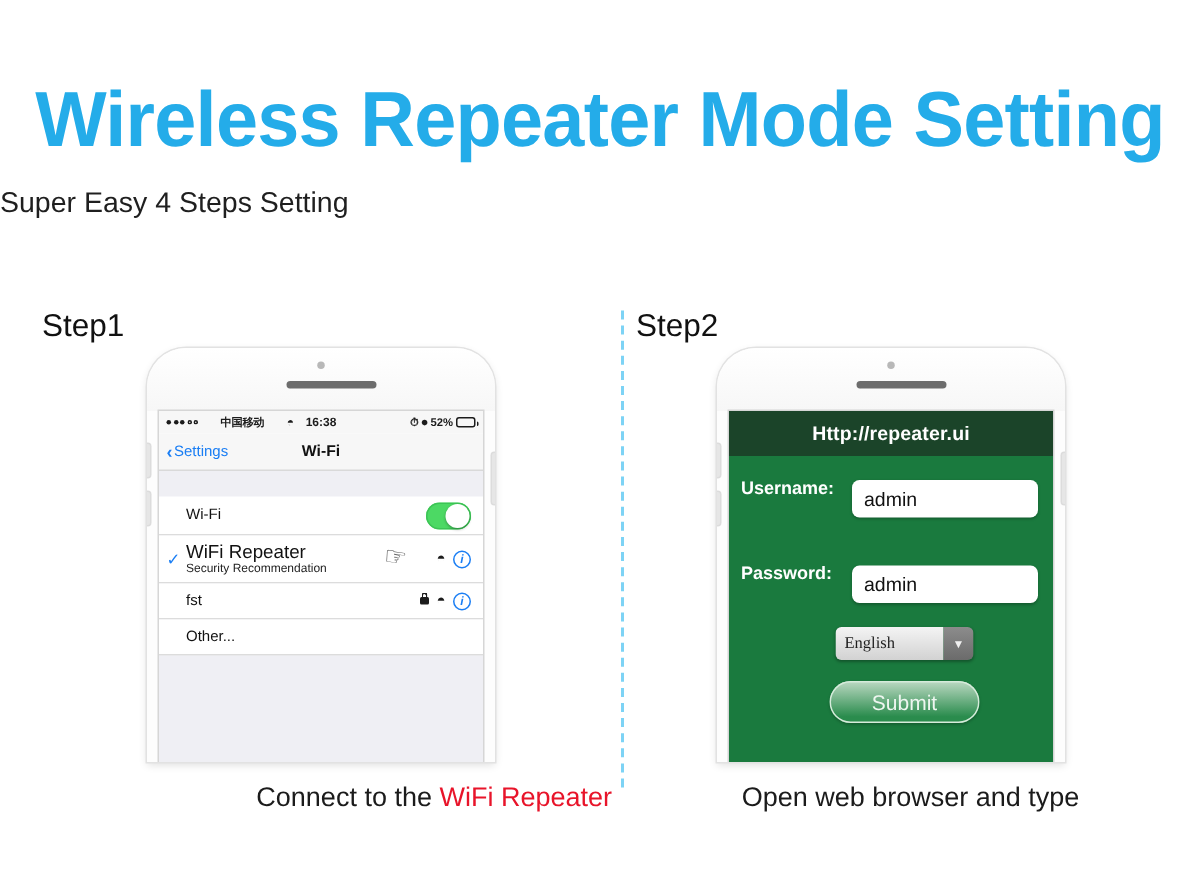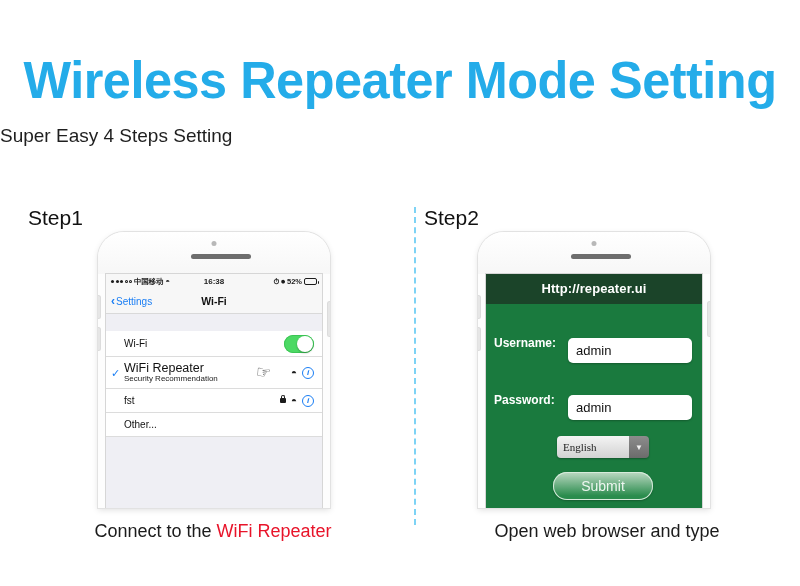--- a/index.html
+++ b/index.html
@@ -96,21 +96,21 @@
 
   
   .ios-status{
     height:15px;
     background:#f7f7f7;
     display:flex;align-items:center;
     padding:0 5px;
     font-size:8px;color:#1c1c1c;
     font-weight:bold;
   }
-  .ios-status .left{display:flex;align-items:center;gap:2px;}
+  .ios-status .left{display:flex;align-items:center;gap:15px;}
   .dots{display:flex;align-items:center;gap:1.5px;}
   .dots i{width:3px;height:3px;border-radius:50%;background:#1c1c1c;display:block;}
   .dots i.hollow{background:transparent;box-shadow:inset 0 0 0 1px #1c1c1c;}
   .carrier{font-size:7.5px;letter-spacing:-0.2px;}
   .wifi-glyph{font-size:8px;line-height:1;}
   .ios-status .mid{position:absolute;left:0;width:100%;text-align:center;font-size:8px;pointer-events:none;}
   .ios-status .right{margin-left:auto;display:flex;align-items:center;gap:2px;font-size:7.5px;}
   .batt{
     width:13px;height:7px;border:1px solid #1c1c1c;border-radius:2px;
     position:relative;padding:1px;box-sizing:border-box;
@@ -207,21 +207,21 @@
   .web-ui{height:100%;background:#1a7a3e;display:flex;flex-direction:column;}
   .url-bar{
     background:#1b4429;
     color:#ffffff;
     text-align:center;
     font-size:13px;
     font-weight:bold;
     padding:7px 0 8px;
     letter-spacing:0.1px;
   }
-  .form-area{flex:1;padding:18px 10px 0 8px;}
+  .form-area{flex:1;padding:0 10px 0 8px;}
   .form-row{display:flex;align-items:center;margin-bottom:16px;}
   .form-label{
     color:#ffffff;font-size:12px;font-weight:bold;
     width:74px;flex:none;
   }
   .form-input{
     flex:1;
     background:#ffffff;
     border-radius:5px;
     padding:5px 8px;
@@ -261,21 +261,21 @@
   }
 
   
   .caption{
     position:absolute;
     text-align:center;
     font-size:18px;
     color:#1b1b1b;
     line-height:1.45;
   }
-  #caption1{left:18px;top:518px;width:390px;}
+  #caption1{left:18px;top:518px;width:390px;text-align:right;}
   #caption2{left:422px;top:518px;width:370px;}
   .hl-red{color:#e8142a;}
 </style>
 </head>
 <body>
 
 <div class="page">
 
   <div class="title">Wireless Repeater Mode Setting</div>
   <div class="subtitle">Super Easy 4 Steps Setting</div>

